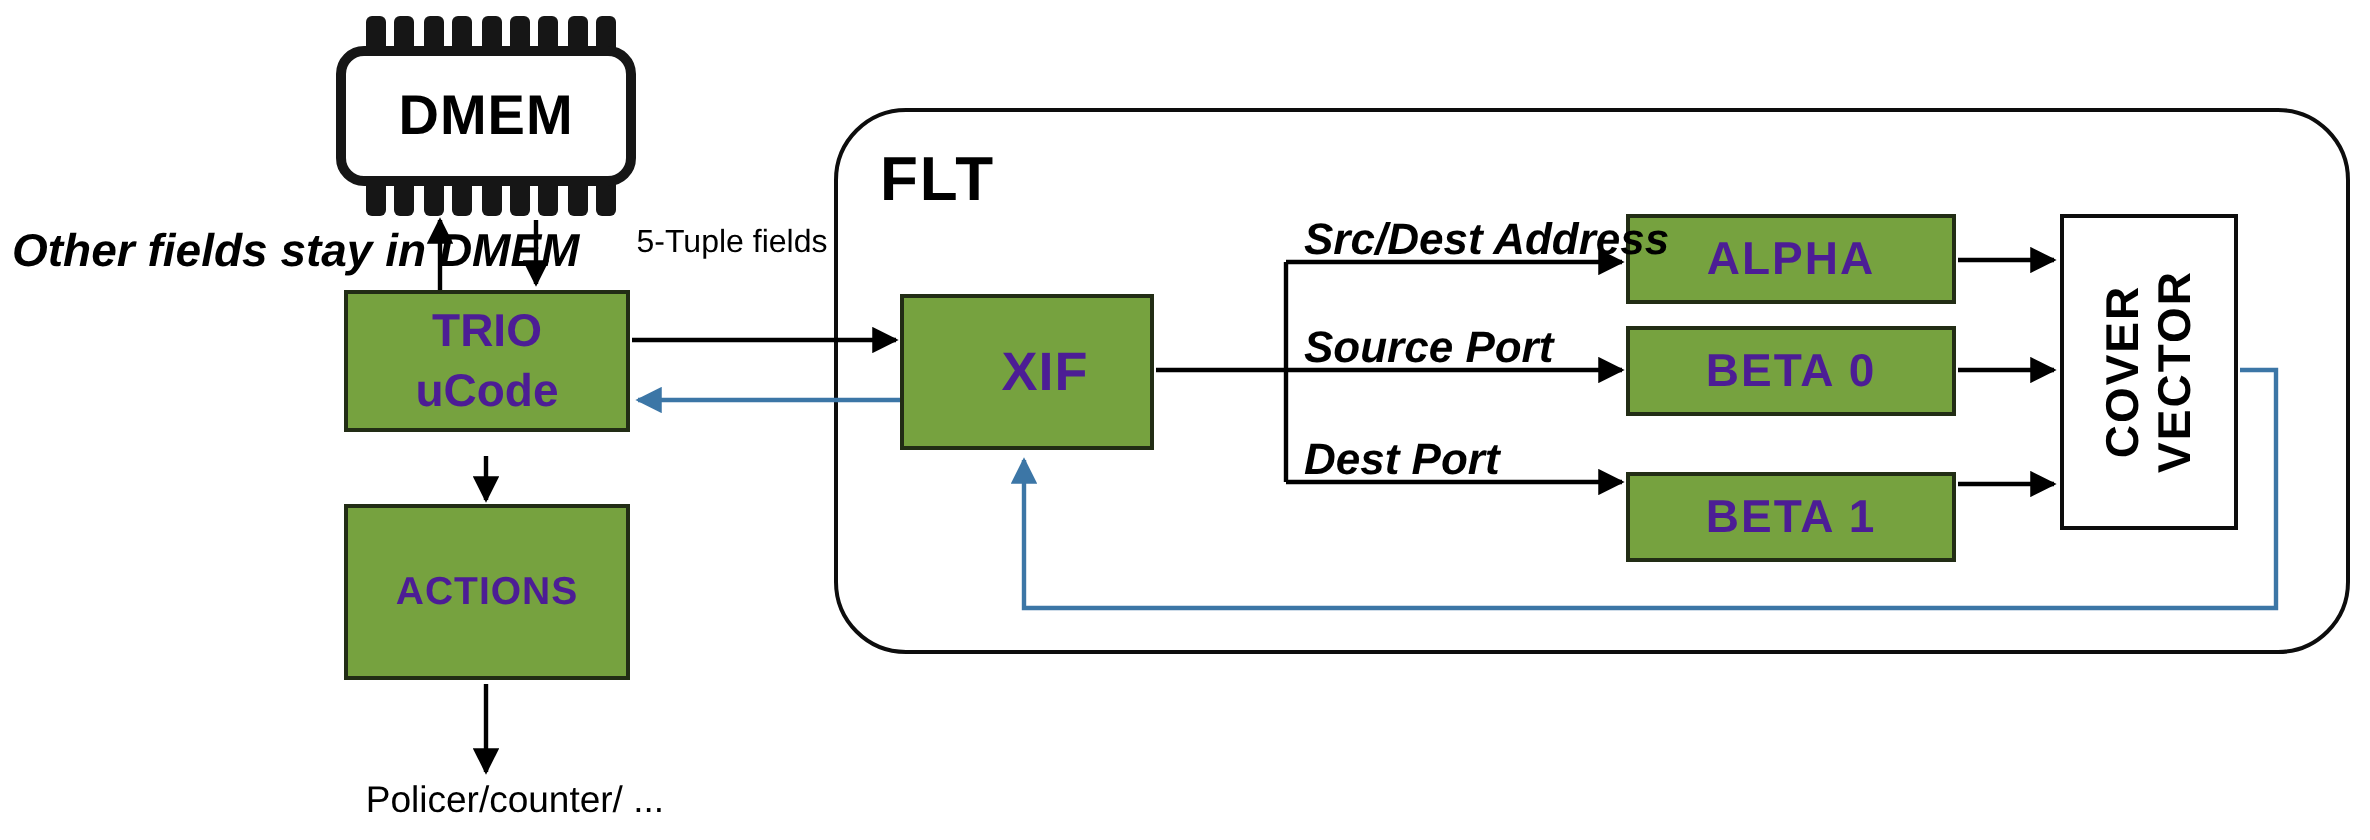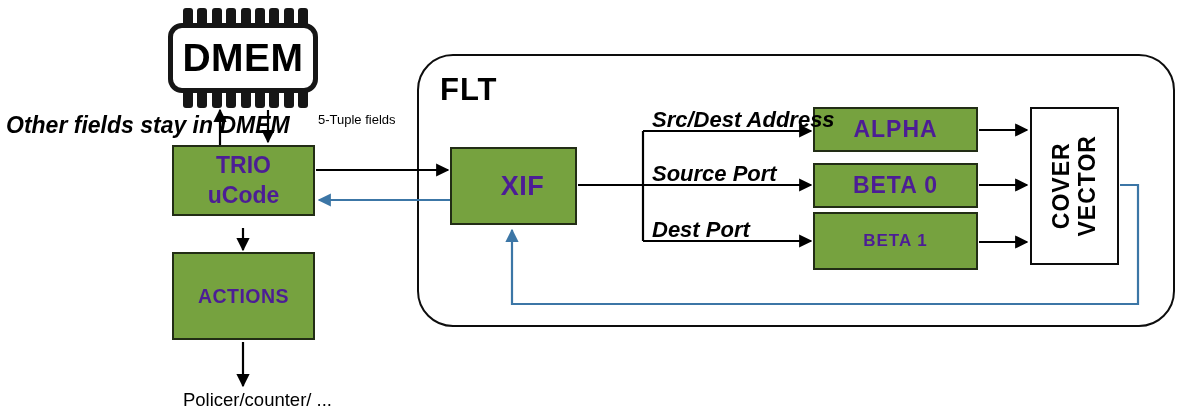--- a/index.html
+++ b/index.html
@@ -18,48 +18,48 @@
     position:absolute;background:#76A23F;border:2.5px solid #222d15;box-sizing:border-box;
     color:#4c1d95;font-weight:bold;display:flex;align-items:center;justify-content:center;
     text-align:center;z-index:3;
   }
   #trio-box{left:172px;top:145px;width:143px;height:71px;font-size:23px;line-height:1.28;}
   #trio-box .wrap{width:100px;}
   #actions-box{left:172px;top:252px;width:143px;height:88px;font-size:19.5px;letter-spacing:.5px;}
   #xif-box{left:450px;top:147px;width:127px;height:78px;font-size:27px;letter-spacing:.5px;padding-left:18px;}
   #alpha-box{left:813px;top:107px;width:165px;height:45px;font-size:23px;letter-spacing:1px;}
   #beta0-box{left:813px;top:163px;width:165px;height:45px;font-size:23px;letter-spacing:1px;}
-  #beta1-box{left:813px;top:212px;width:165px;height:58px;font-size:17px;letter-spacing:1px;}
+  #beta1-box{left:813px;top:236px;width:165px;height:45px;font-size:23px;letter-spacing:1px;}
   
   #cover-box{
     position:absolute;left:1030px;top:107px;width:89px;height:158px;background:#ffffff;
     border:2.5px solid #0d0d0d;box-sizing:border-box;z-index:3;
     display:flex;align-items:center;justify-content:center;
   }
   #cover-box .vtext{
     width:158px;text-align:center;font-weight:bold;font-size:23px;line-height:1.12;
     letter-spacing:1px;transform:rotate(-90deg);color:#000;
   }
   #cover-box .vtext span{display:block;}
   
   #dmem-chip{position:absolute;left:150px;top:0;width:190px;height:116px;z-index:3;}
   #dmem-body{
     position:absolute;left:18px;top:23px;width:150px;height:70px;background:#fff;
     border:5px solid #161616;border-radius:14px;box-sizing:border-box;z-index:2;
     display:flex;align-items:center;justify-content:center;
-    font-size:39px;font-weight:bold;letter-spacing:.5px;
+    font-size:28px;font-weight:bold;letter-spacing:.5px;
   }
   .pin-row{position:absolute;left:33px;width:125px;height:20px;display:flex;justify-content:space-between;z-index:1;}
   .pin-row.top{top:8px;} .pin-row.bottom{top:88px;}
   .pin{width:10px;height:20px;background:#161616;border-radius:3px;}
   
   .lbl{position:absolute;z-index:4;white-space:nowrap;}
   #flt-label{left:440px;top:72px;font-size:31px;font-weight:bold;letter-spacing:1px;}
   #other-fields-label{left:6px;top:112px;font-size:23px;font-style:italic;font-weight:600;}
-  #five-tuple-label{left:318px;top:111px;width:96px;font-size:13px;line-height:1.34;text-align:left;white-space:normal;}
+  #five-tuple-label{left:318px;top:111px;width:96px;font-size:16px;line-height:1.34;text-align:center;white-space:normal;}
   #policer-label{left:160px;top:389px;width:172px;font-size:18.5px;text-align:right;}
   .branch-lbl{font-size:22px;font-style:italic;font-weight:600;}
   #src-dest-label{left:652px;top:107px;}
   #source-port-label{left:652px;top:161px;}
   #dest-port-label{left:652px;top:217px;}
 </style>
 </head>
 <body>
 
 <div id="stage">

